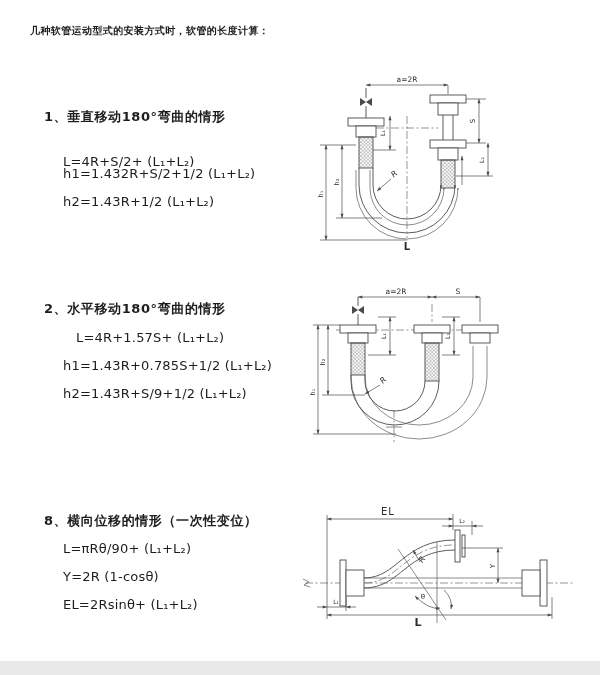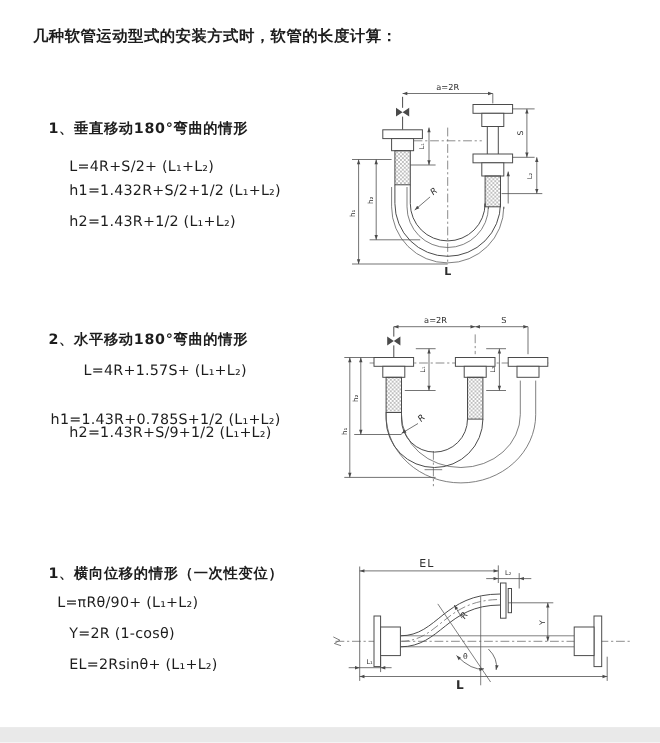--- a/index.html
+++ b/index.html
@@ -1,49 +1,49 @@
 <!DOCTYPE html>
 <html><head>
 <meta charset="utf-8">
 <style>
   html,body{margin:0;padding:0;}
   body{
     width:600px;height:675px;position:relative;background:#ffffff;overflow:hidden;
     font-family:"DejaVu Sans","Liberation Sans",sans-serif;color:#1d1d1d;
   }
   .abs{position:absolute;}
-  .title{font-size:14px;font-weight:700;letter-spacing:.4px;}
+  .title{font-size:10px;font-weight:700;letter-spacing:.4px;}
   .heading{font-size:13px;font-weight:700;letter-spacing:.6px;}
   .formula{font-size:13px;font-weight:400;letter-spacing:.2px;}
   svg{position:absolute;overflow:visible;}
   svg text{font-family:"DejaVu Sans","Liberation Sans",sans-serif;fill:#2e2e2e;}
   .ln{stroke:#4a4a4a;stroke-width:.9;fill:none;}
   .thin{stroke:#5a5a5a;stroke-width:.7;fill:none;}
   .dim{stroke:#4a4a4a;stroke-width:.7;fill:none;}
   .cl{stroke:#6a6a6a;stroke-width:.7;fill:none;stroke-dasharray:8 2.5 2 2.5;}
   .flange{fill:#ffffff;stroke:#4a4a4a;stroke-width:.9;}
   .scan-edge{left:0;top:661px;width:600px;height:14px;background:#e9e9e9;}
 </style>
 </head>
 <body>
 
 <div class="abs title" style="left:30px;top:24px;">几种软管运动型式的安装方式时，软管的长度计算：</div>
 
 <div class="abs heading" style="left:44px;top:108px;">1、垂直移动180°弯曲的情形</div>
-<div class="abs formula" style="left:63px;top:144px;">L=4R+S/2+ (L₁+L₂)</div>
+<div class="abs formula" style="left:63px;top:154px;">L=4R+S/2+ (L₁+L₂)</div>
 <div class="abs formula" style="left:63px;top:166px;">h1=1.432R+S/2+1/2 (L₁+L₂)</div>
 <div class="abs formula" style="left:63px;top:194px;">h2=1.43R+1/2 (L₁+L₂)</div>
 
 <div class="abs heading" style="left:44px;top:300px;">2、水平移动180°弯曲的情形</div>
 <div class="abs formula" style="left:63px;top:330px;margin-left:13px;">L=4R+1.57S+ (L₁+L₂)</div>
-<div class="abs formula" style="left:46px;top:358px;margin-top:16px;">h1=1.43R+0.785S+1/2 (L₁+L₂)</div>
+<div class="abs formula" style="left:63px;top:358px;">h1=1.43R+0.785S+1/2 (L₁+L₂)</div>
 <div class="abs formula" style="left:63px;top:386px;">h2=1.43R+S/9+1/2 (L₁+L₂)</div>
 
-<div class="abs heading" style="left:44px;top:512px;">1、横向位移的情形（一次性变位）</div>
-<div class="abs formula" style="left:52px;top:541px;">L=πRθ/90+ (L₁+L₂)</div>
+<div class="abs heading" style="left:44px;top:512px;">8、横向位移的情形（一次性变位）</div>
+<div class="abs formula" style="left:63px;top:541px;">L=πRθ/90+ (L₁+L₂)</div>
 <div class="abs formula" style="left:63px;top:569px;">Y=2R (1-cosθ)</div>
 <div class="abs formula" style="left:63px;top:597px;">EL=2Rsinθ+ (L₁+L₂)</div>
 
 <svg style="left:312px;top:72px;" width="280" height="186" viewBox="0 0 280 186">
   <defs>
     <marker id="a1" viewBox="0 0 8 6" refX="7.5" refY="3" markerWidth="7" markerHeight="6" orient="auto-start-reverse">
       <path d="M0.5,0.5 L7.5,3 L0.5,5.5 Z" fill="#4a4a4a"></path>
     </marker>
     <pattern id="p1" width="3.5" height="3.5" patternUnits="userSpaceOnUse">
       <path d="M0,3.5 L3.5,0 M0,0 L3.5,3.5" stroke="#8f8f8f" stroke-width="0.5"></path>

